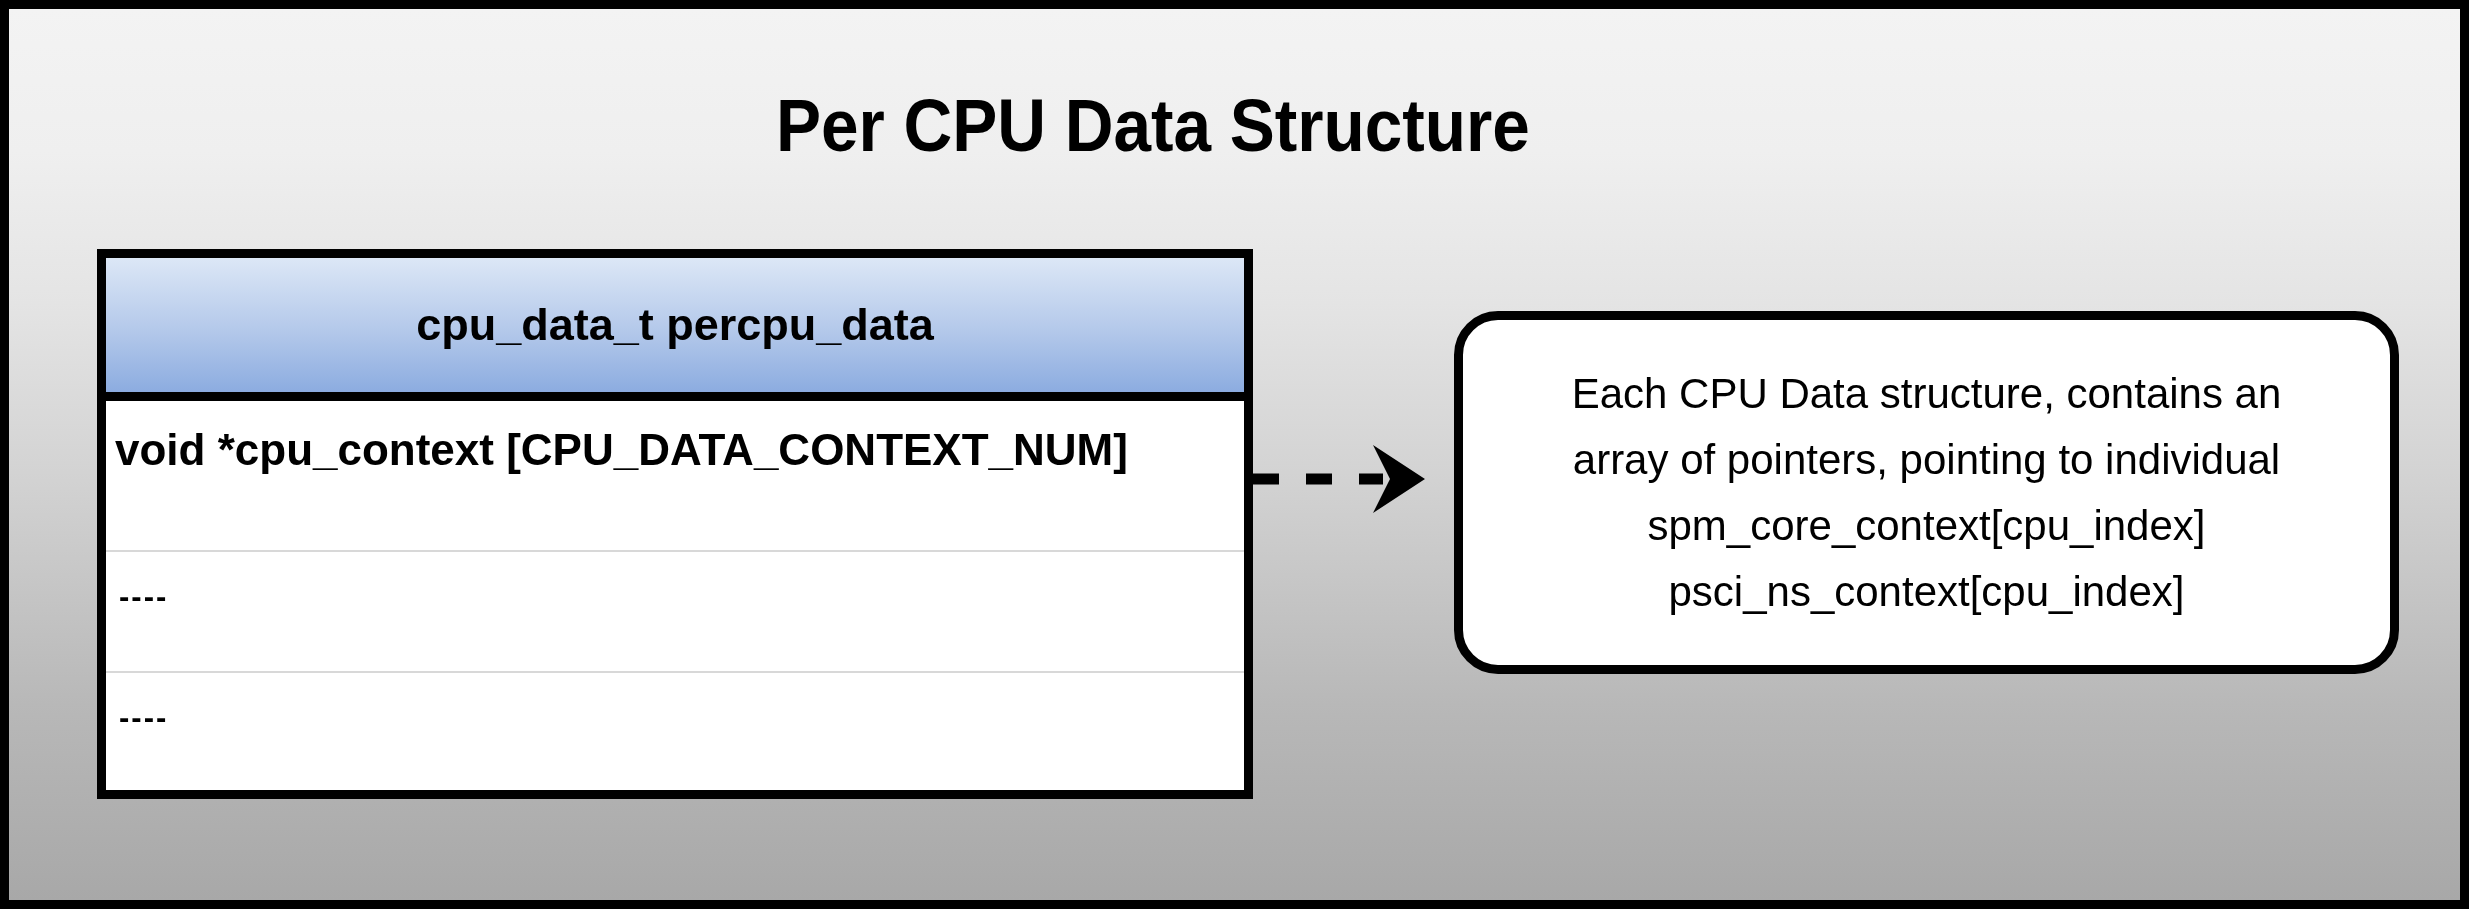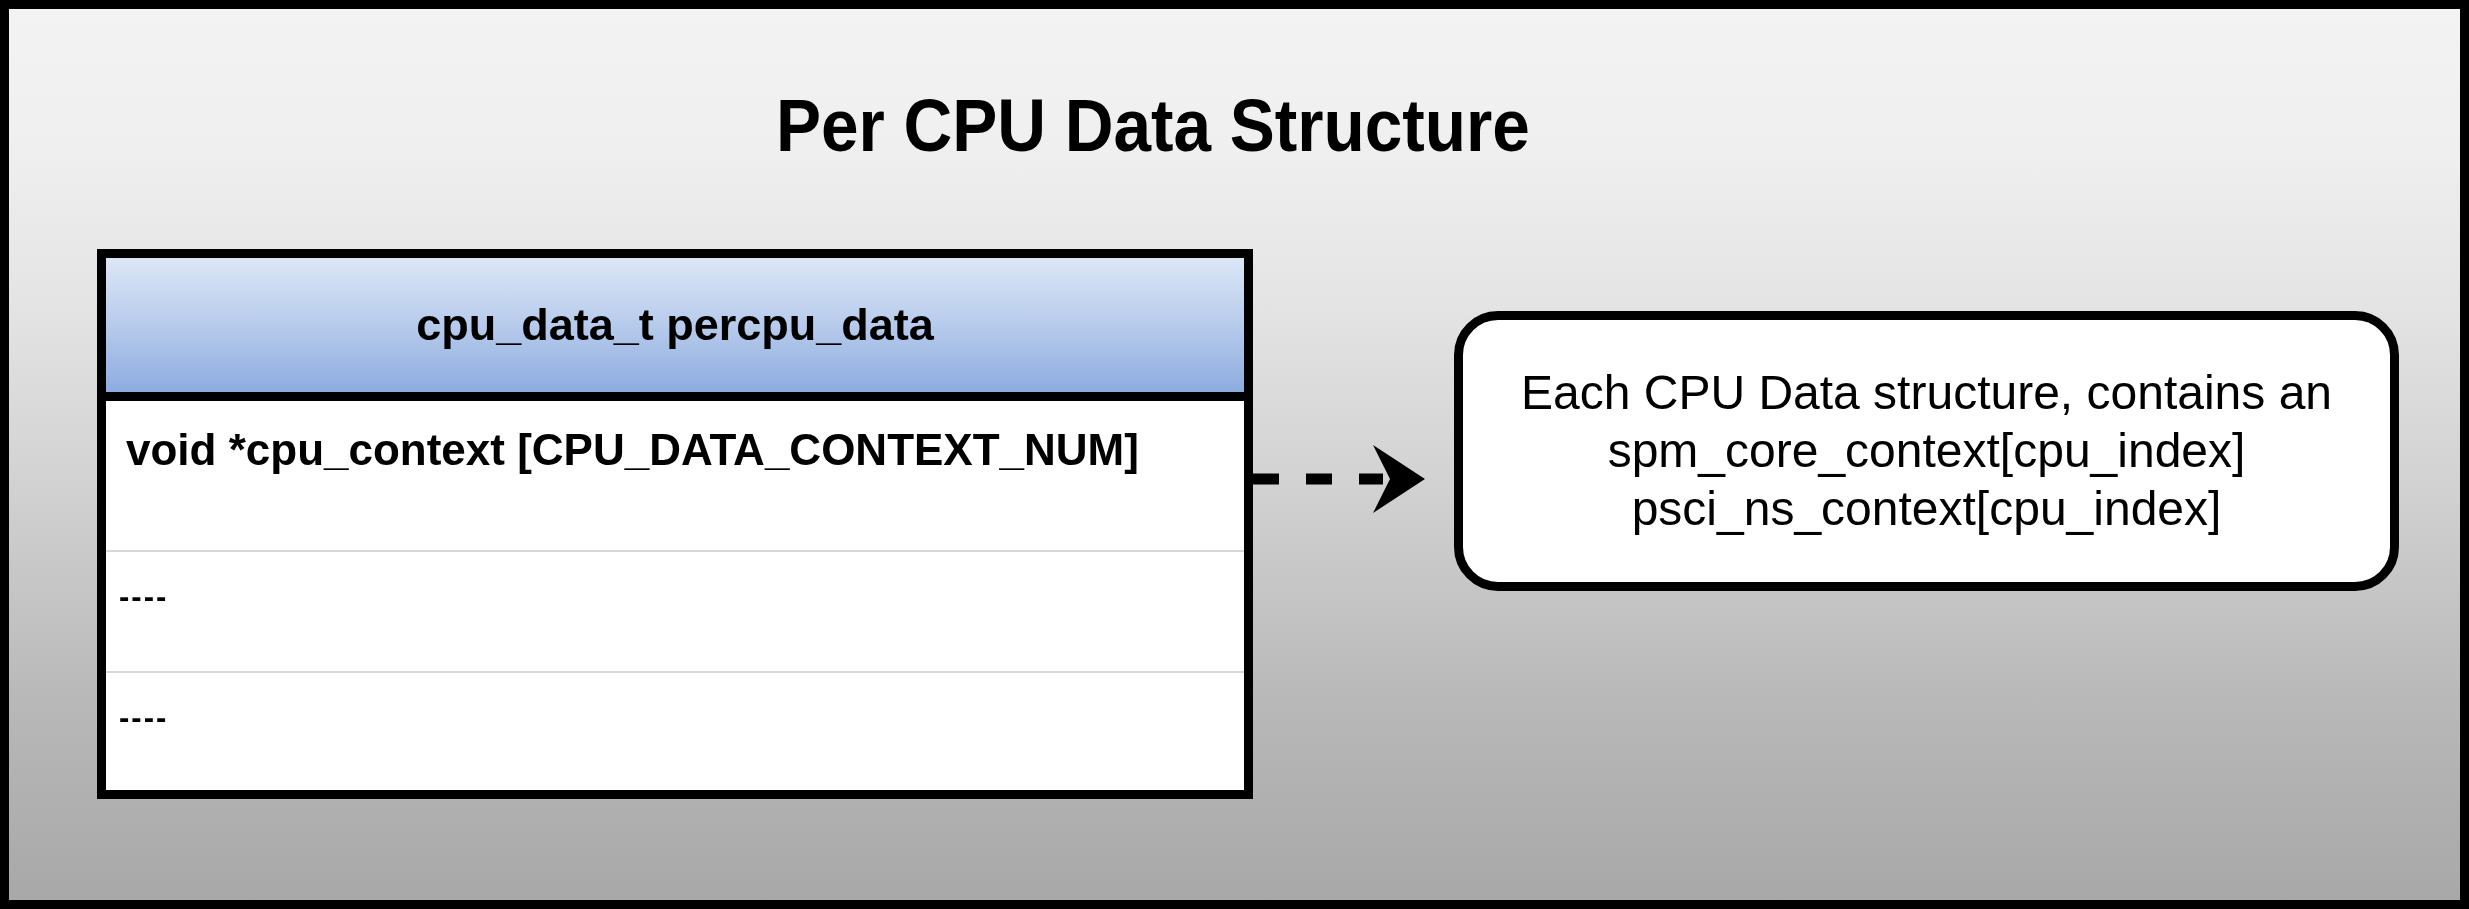--- a/index.html
+++ b/index.html
@@ -65,21 +65,21 @@
     line-height: 64px;
     color: #000;
   }
   .trow {
     box-sizing: border-box;
     color: #000;
   }
   .row-context {
     height: 151px;
     border-bottom: 2px solid #d8d8d8;
-    padding: 24px 0 0 20px;
+    padding: 24px 0 0 9px;
     font-size: 44px;
     font-weight: 700;
     line-height: 50px;
     white-space: nowrap;
   }
   .row-dash {
     height: 121px;
     border-bottom: 2px solid #d8d8d8;
     padding: 28px 0 0 13px;
     font-size: 31px;
@@ -100,33 +100,34 @@
     width: 180px;
     height: 70px;
   }
 
   
   .note {
     position: absolute;
     left: 1445px;
     top: 302px;
     width: 945px;
-    height: 280px;
+    height: 363px;
     box-sizing: border-box;
     border: 9px solid #000;
     border-radius: 44px;
     background: #ffffff;
     display: flex;
     flex-direction: column;
     justify-content: center;
     align-items: center;
     text-align: center;
-    font-size: 48px;
+    font-size: 42px;
     line-height: 58px;
     color: #000;
+    gap: 8px;
   }
   .note-line { white-space: nowrap; }
 </style>
 </head>
 <body>
 
 <div class="canvas">
 
   <div class="title-wrap">
     <span class="title">Per CPU Data Structure</span>
@@ -147,17 +148,18 @@
     </div>
   </div>
 
   <svg class="arrow" viewBox="0 0 180 70" xmlns="http://www.w3.org/2000/svg" aria-hidden="true">
     <line x1="0" y1="35" x2="130" y2="35" stroke="#000000" stroke-width="11" stroke-dasharray="26 27"></line>
     <polygon points="120,1 172,35 120,69 137,35" fill="#000000"></polygon>
   </svg>
 
   <div class="note">
     <div class="note-line">Each CPU Data structure, contains an</div>
+    <div class="note-line">array of pointers, pointing to individual</div>
     <div class="note-line">spm_core_context[cpu_index]</div>
     <div class="note-line">psci_ns_context[cpu_index]</div>
   </div>
 
 </div>
 
 </body></html>

